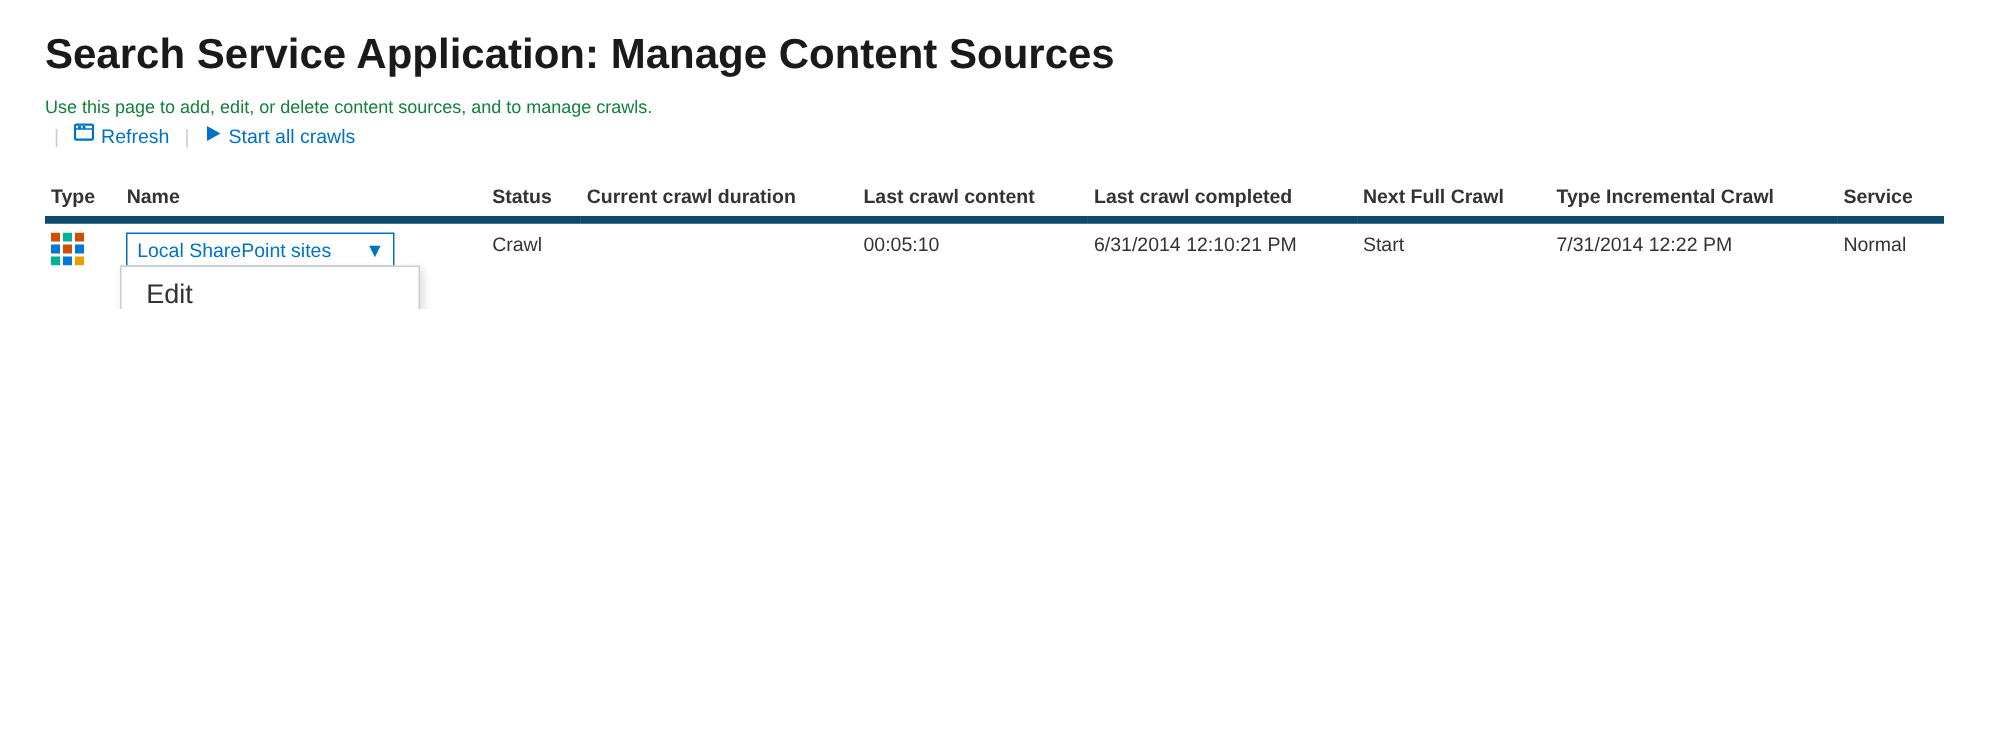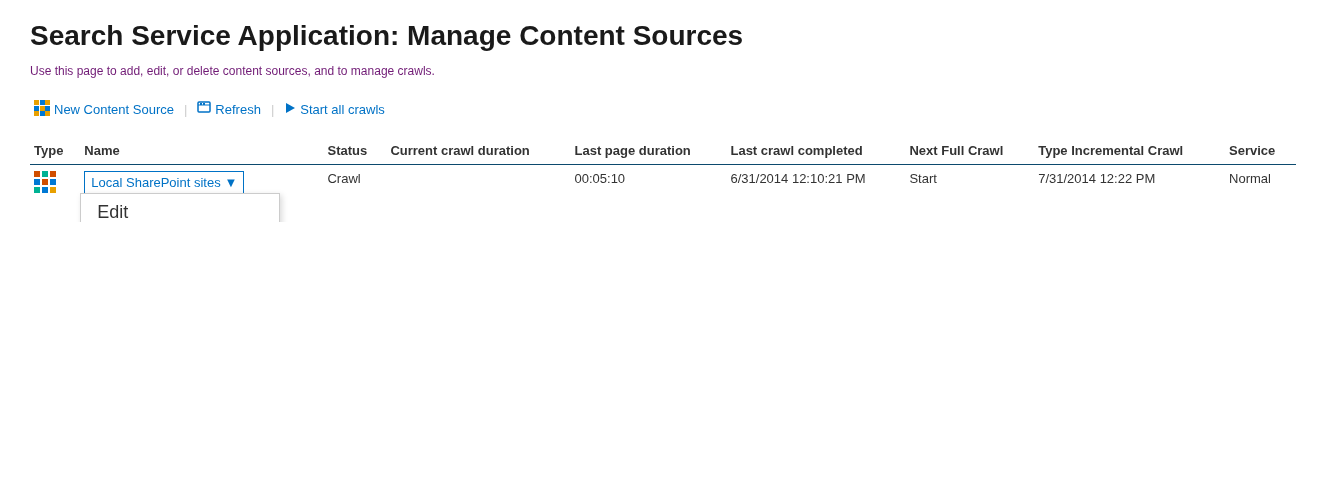--- a/index.html
+++ b/index.html
@@ -13,22 +13,22 @@
 
     .page-title {
       font-size: 28px;
       font-weight: 700;
       color: #1a1a1a;
       margin-bottom: 12px;
     }
 
     .page-desc {
       font-size: 12px;
-      color: #701a75;
-      margin-bottom: 20px;
+      color: #15803d;
+      margin-bottom: 2px;
     }
 
     .toolbar {
       display: flex;
       align-items: center;
       gap: 0;
       margin-bottom: 16px;
       font-size: 13px;
     }
 
@@ -48,21 +48,21 @@
     }
 
     
     .content-table {
       width: 100%;
       border-collapse: collapse;
       font-size: 13px;
     }
 
     .content-table thead tr {
-      border-bottom: 1px solid #0c4a6e;
+      border-bottom: 5px solid #0c4a6e;
     }
 
     .content-table th {
       text-align: left;
       font-weight: 600;
       padding: 6px 8px 6px 4px;
       color: #333;
       white-space: nowrap;
     }
 
@@ -77,21 +77,21 @@
       min-width: 200px;
     }
 
     .name-dropdown {
       display: flex;
       align-items: center;
       border: 1px solid #0072c6;
       padding: 3px 6px;
       background: #fff;
       cursor: pointer;
-      width: 160px;
+      width: 179px;
       justify-content: space-between;
     }
 
     .name-dropdown span {
       color: #0072c6;
       font-size: 13px;
     }
 
     .dropdown-arrow {
       font-size: 10px;
@@ -134,37 +134,20 @@
     }
   </style>
 </head>
 <body>
 
 <h1 class="page-title">Search Service Application: Manage Content Sources</h1>
 
 <p class="page-desc">Use this page to add, edit, or delete content sources, and to manage crawls.</p>
 
 <div class="toolbar">
-  <a class="toolbar-item">
-    <span>
-      
-      <svg width="16" height="16" viewBox="0 0 16 16">
-        <rect x="0" y="0" width="5" height="5" fill="#e8a000"></rect>
-        <rect x="6" y="0" width="5" height="5" fill="#0078d4"></rect>
-        <rect x="11" y="0" width="5" height="5" fill="#e8a000"></rect>
-        <rect x="0" y="6" width="5" height="5" fill="#0078d4"></rect>
-        <rect x="6" y="6" width="5" height="5" fill="#e8a000"></rect>
-        <rect x="11" y="6" width="5" height="5" fill="#0078d4"></rect>
-        <rect x="0" y="11" width="5" height="5" fill="#e8a000"></rect>
-        <rect x="6" y="11" width="5" height="5" fill="#0078d4"></rect>
-        <rect x="11" y="11" width="5" height="5" fill="#e8a000"></rect>
-      </svg>
-    </span>
-    <span>New Content Source</span>
-  </a>
   <span class="toolbar-sep">|</span>
   <a class="toolbar-item">
     <span>
       <svg width="14" height="14" viewBox="0 0 14 14" fill="none">
         <rect x="1" y="1" width="12" height="10" rx="1" stroke="#0072c6" stroke-width="1.5" fill="none"></rect>
         <line x1="1" y1="4" x2="13" y2="4" stroke="#0072c6" stroke-width="1"></line>
         <rect x="3" y="2" width="2" height="2" fill="#0072c6"></rect>
         <rect x="6" y="2" width="2" height="2" fill="#0072c6"></rect>
       </svg>
     </span>
@@ -181,21 +164,21 @@
   </a>
 </div>
 
 <table class="content-table">
   <thead>
     <tr>
       <th>Type</th>
       <th>Name</th>
       <th>Status</th>
       <th>Current crawl duration</th>
-      <th>Last page duration</th>
+      <th>Last crawl content</th>
       <th>Last crawl completed</th>
       <th>Next Full Crawl</th>
       <th>Type Incremental Crawl</th>
       <th>Service</th>
     </tr>
   </thead>
   <tbody>
     <tr class="table-row">
 
       <td>

